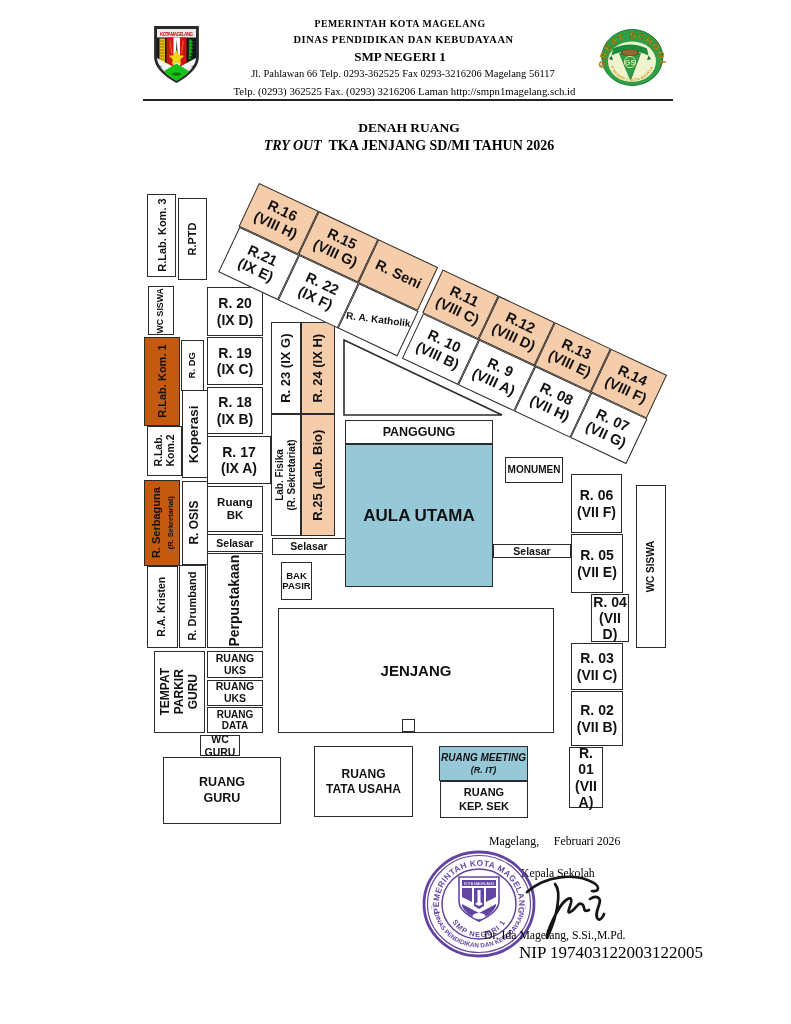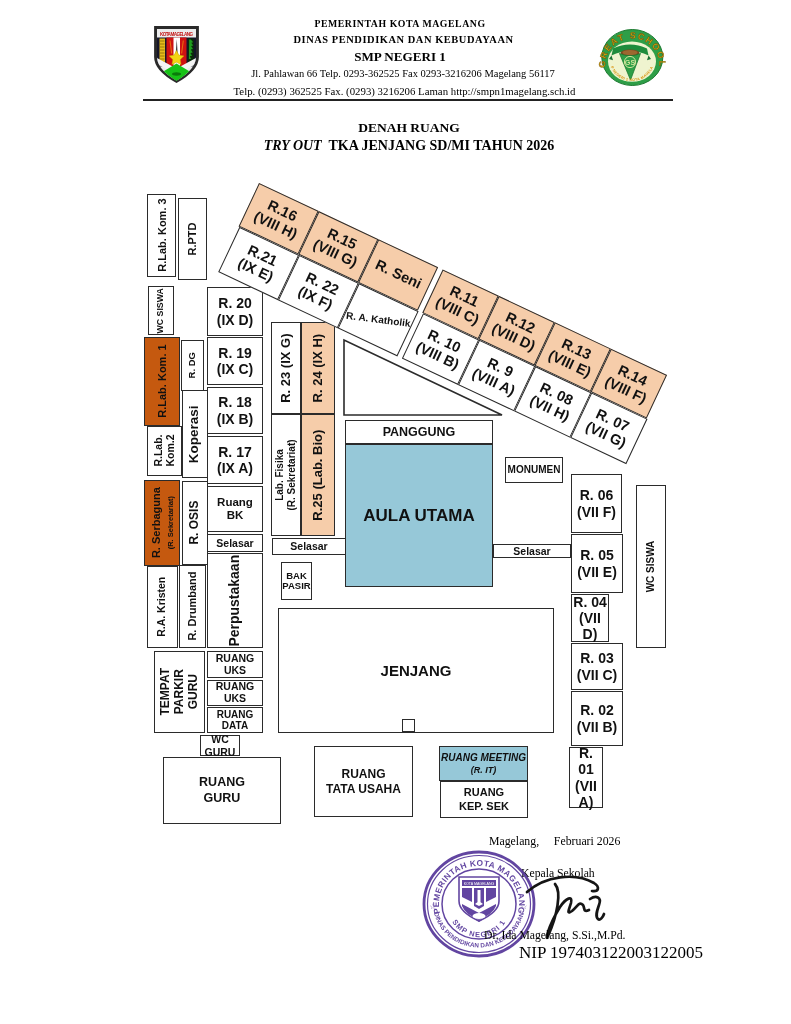--- a/index.html
+++ b/index.html
@@ -97,21 +97,21 @@
   </div>
 <div class="b v" style="left:207px;top:553px;width:56px;height:95px;">
     <span style="font-size:14px;">Perpustakaan</span>
   </div>
 <div class="b v" style="left:154px;top:651px;width:51px;height:82px;">
     <span style="font-size:12px;line-height:1.15;">TEMPAT<br>PARKIR<br>GURU</span>
   </div>
 <div class="b" style="left:207px;top:287px;width:56px;height:49px;font-size:14px;">R. 20<br>(IX D)</div>
 <div class="b" style="left:207px;top:337px;width:56px;height:48px;font-size:14px;">R. 19<br>(IX C)</div>
 <div class="b" style="left:207px;top:387px;width:56px;height:47px;font-size:14px;">R. 18<br>(IX B)</div>
-<div class="b" style="left:207px;top:436px;width:56px;height:48px;font-size:14px;">R. 17<br>(IX A)</div>
+<div class="b" style="left:207px;top:436px;width:64px;height:48px;font-size:14px;">R. 17<br>(IX A)</div>
 <div class="b" style="left:207px;top:486px;width:56px;height:46px;font-size:11.5px;">Ruang<br>BK</div>
 <div class="b" style="left:207px;top:534px;width:56px;height:18px;font-size:10.5px;">Selasar</div>
 <div class="b" style="left:207px;top:651px;width:56px;height:27px;font-size:10.5px;line-height:1.1;">RUANG<br>UKS</div>
 <div class="b" style="left:207px;top:680px;width:56px;height:26px;font-size:10.5px;line-height:1.1;">RUANG<br>UKS</div>
 <div class="b" style="left:207px;top:707px;width:56px;height:26px;font-size:10px;line-height:1.1;">RUANG<br>DATA</div>
 <div class="b" style="left:200px;top:735px;width:40px;height:21px;font-size:10.5px;">WC GURU</div>
 <div class="b" style="left:163px;top:757px;width:118px;height:67px;font-size:12.5px;line-height:1.25;">RUANG<br>GURU</div>
 <div class="b v" style="left:271px;top:322px;width:30px;height:92px;">
     <span style="font-size:13px;">R. 23 (IX G)</span>
   </div>
@@ -127,21 +127,21 @@
 <div class="b" style="left:272px;top:538px;width:74px;height:17px;font-size:10.5px;">Selasar</div>
 <div class="b" style="left:281px;top:562px;width:31px;height:38px;font-size:9.5px;line-height:1.1;">BAK<br>PASIR</div>
 <div class="b" style="left:345px;top:420px;width:148px;height:24px;font-size:12.5px;">PANGGUNG</div>
 <div class="b" style="left:345px;top:444px;width:148px;height:143px;font-size:17px;background:#96c8d8;">AULA UTAMA</div>
 <div class="b" style="left:493px;top:544px;width:78px;height:14px;font-size:10.5px;">Selasar</div>
 <div class="b" style="left:505px;top:457px;width:58px;height:26px;font-size:10px;">MONUMEN</div>
 <div class="b" style="left:278px;top:608px;width:276px;height:125px;font-size:15px;">JENJANG</div>
 <div class="b" style="left:402px;top:719px;width:13px;height:13px;font-size:10px;"></div>
 <div class="b" style="left:571px;top:474px;width:51px;height:59px;font-size:14px;">R. 06<br>(VII F)</div>
 <div class="b" style="left:571px;top:534px;width:52px;height:59px;font-size:14px;">R. 05<br>(VII E)</div>
-<div class="b" style="left:571px;top:594px;width:38px;height:48px;font-size:14px;">R. 04<br>(VII D)</div>
+<div class="b" style="left:591px;top:594px;width:38px;height:48px;font-size:14px;">R. 04<br>(VII D)</div>
 <div class="b" style="left:571px;top:643px;width:52px;height:47px;font-size:14px;">R. 03<br>(VII C)</div>
 <div class="b" style="left:571px;top:691px;width:52px;height:55px;font-size:14px;">R. 02<br>(VII B)</div>
 <div class="b" style="left:569px;top:747px;width:34px;height:61px;font-size:14px;">R. 01<br>(VII A)</div>
 <div class="b v" style="left:636px;top:485px;width:30px;height:163px;">
     <span style="font-size:10px;">WC SISWA</span>
   </div>
 <div class="b" style="left:314px;top:746px;width:99px;height:71px;font-size:12px;line-height:1.25;">RUANG<br>TATA USAHA</div>
 <div class="b" style="left:439px;top:746px;width:89px;height:35px;font-size:10px;line-height:1.15;background:#96c8d8;">
     <span style="white-space:nowrap;display:block;font-style:italic;">RUANG MEETING<br><span style="font-size:9px">(R. IT)</span></span>
   </div>

